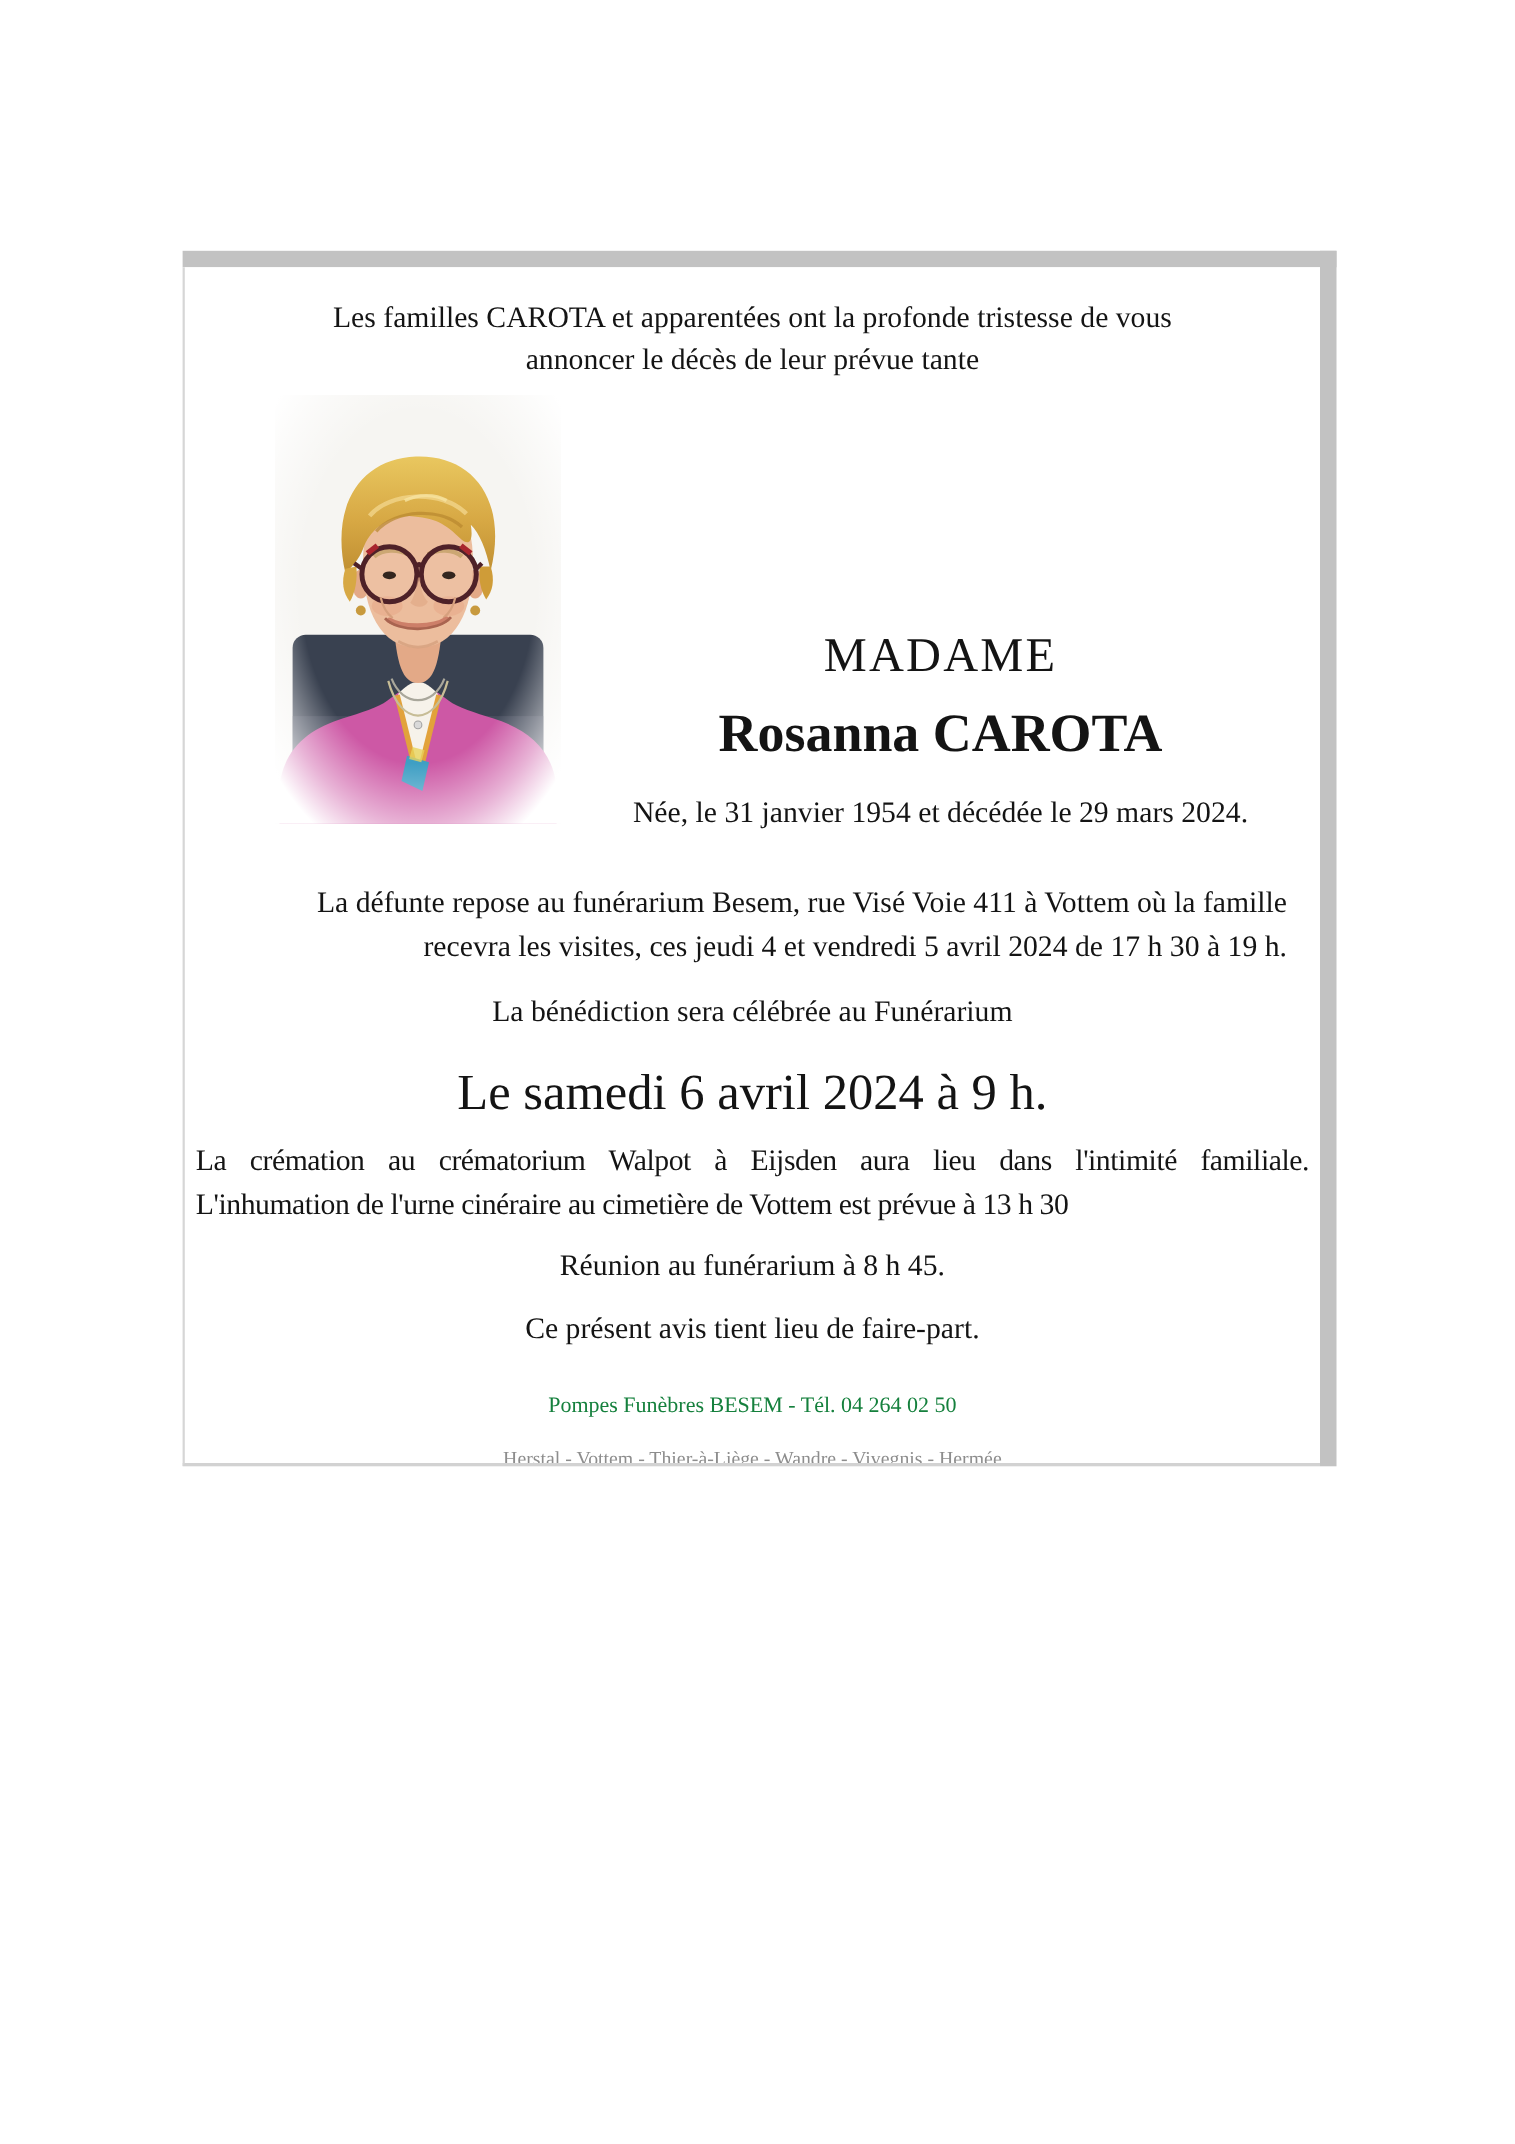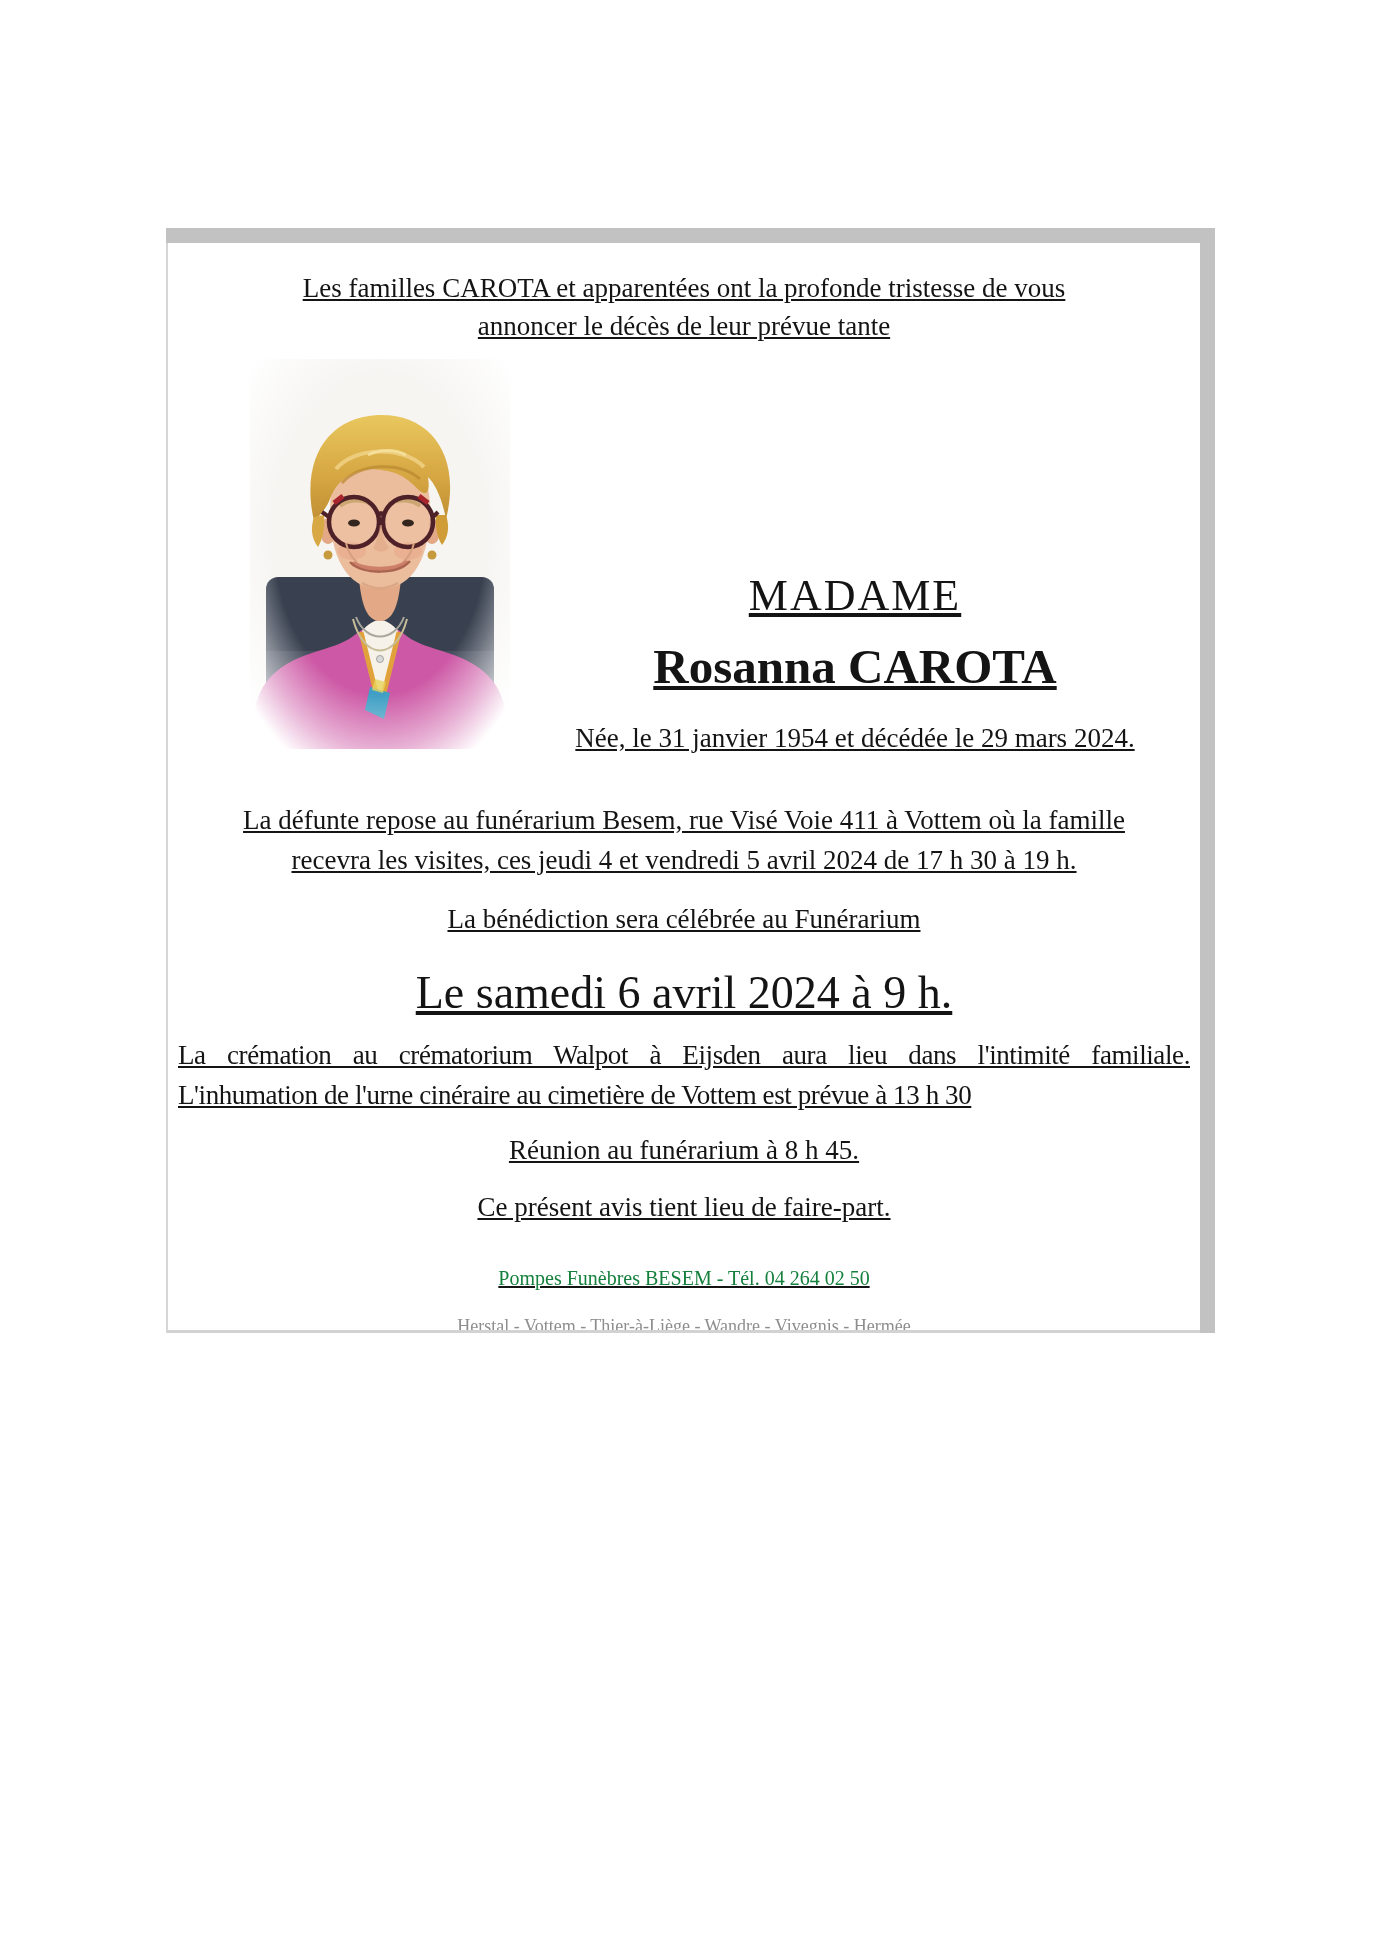--- a/index.html
+++ b/index.html
@@ -18,33 +18,32 @@
   .bar-right {
     position:absolute; top:0; right:0; bottom:0; width:15px; background:#c2c2c2;
   }
   .card-inner {
     position:absolute; left:0; top:15px; right:15px; bottom:0;
     background:#ffffff;
     border-left:2px solid #d6d6d6;
     border-bottom:3px solid #d2d2d2;
     padding-top:26px;
     overflow:hidden;
-    text-decoration:underline;
   }
   .intro { font-size:27px; line-height:38px; text-align:center; padding:0 40px; }
   .portrait-row { display:flex; margin-top:14px; }
   .portrait {
     flex:none; width:260px; height:390px; margin-left:82px;
   }
   .heading-col { flex:1; text-align:center; padding-top:212px; }
   .deceased-title { font-size:44px; letter-spacing:2px; line-height:50px; }
   .deceased-name  { font-size:49px; font-weight:bold; line-height:59px; margin-top:16px; }
   .deceased-dates { font-size:27px; line-height:36px; margin-top:24px; }
   .para { font-size:27px; line-height:40px; text-align:center; padding:0 30px; }
-  .p-repose  { margin-top:44px; }
+  .p-repose  { margin-top:44px;text-align:right; }
   .p-bened   { margin-top:20px; line-height:39px; }
   .p-big     { margin-top:26px; font-size:46px; line-height:56px; text-align:center; }
   .p-crem    { margin-top:14px; padding:0 10px; font-size:27px; line-height:40px;
                letter-spacing:-0.4px; text-align:left; }
   .p-crem .jline { text-align:justify; text-align-last:justify; }
   .p-reunion { margin-top:16px; line-height:39px; }
   .p-notice  { margin-top:18px; line-height:39px; }
   .footer-line1 { margin-top:40px; font-size:20px; color:#15803d; text-align:center; }
   .footer-line2 { margin-top:26px; font-size:18px; color:#8d8d8d; text-align:center; }
 </style>

